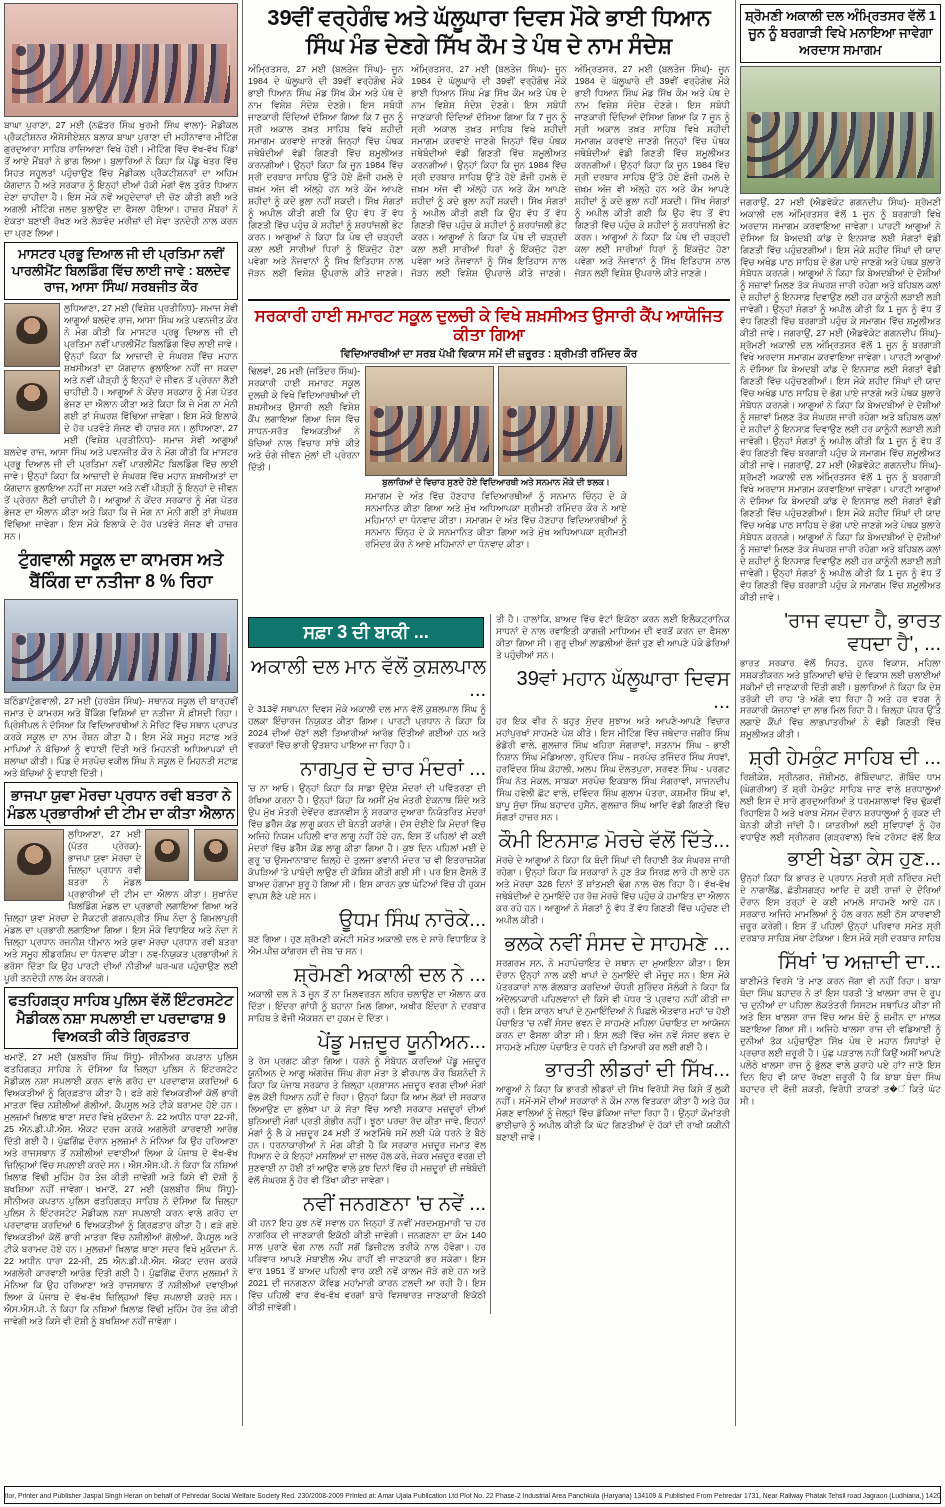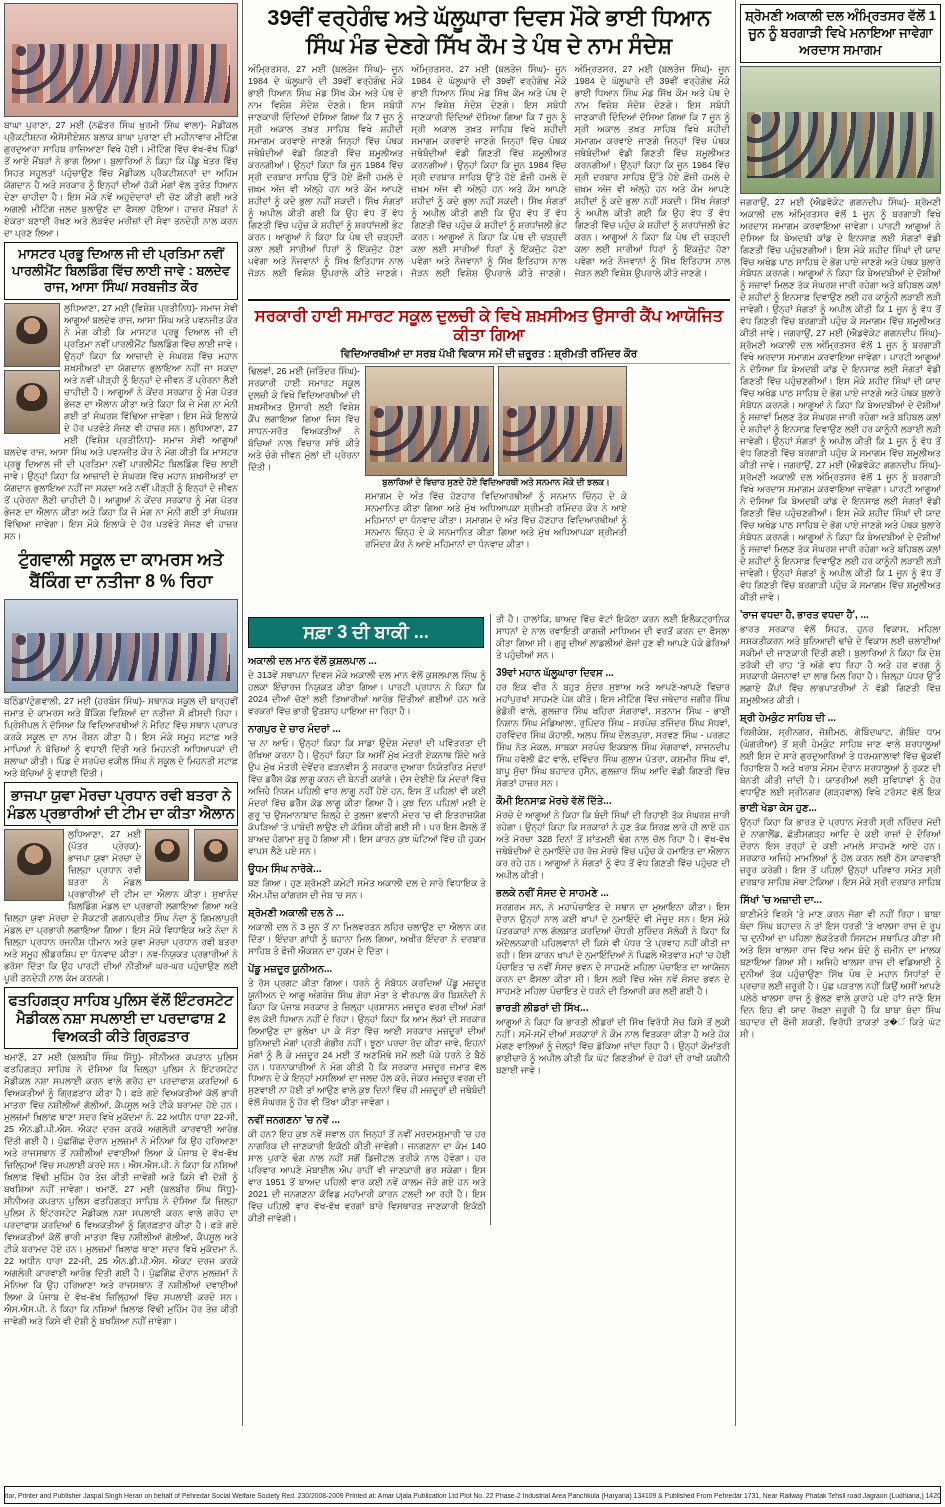--- a/index.html
+++ b/index.html
@@ -25,21 +25,21 @@
   
   .body{font-size:9px;line-height:1.33;text-align:justify;color:#1c1c1c;overflow:hidden;}
   .hbox{border:1px solid #111;padding:3px 2px;text-align:center;font-weight:bold;margin:2px 0 3px;}
   .h15{font-size:14.5px;line-height:1.25;}
   .h13{font-size:13px;line-height:1.3;}
   .h18{font-size:17.5px;line-height:1.3;border:none;}
   .mainhead{font-size:22px;font-weight:bold;text-align:center;line-height:1.28;margin:2px 0 4px;}
   .redhead{color:#b30000;font-size:16.5px;font-weight:bold;text-align:center;padding:5px 0 2px;
            border-top:2px solid #111;margin-top:3px;}
   .byline{font-size:10.5px;font-weight:bold;text-align:center;padding:1px 0 3px;border-bottom:1px solid #999;}
-  .subhead{font-size:10px;font-weight:bold;text-align:left;padding:5px 0 3px;}
+  .subhead{font-size:20px;font-weight:normal;text-align:right;padding:5px 0 3px;}
   .banner{background:#0f766e;color:#fff;border:1px solid #111;font-size:18px;font-weight:bold;
           text-align:center;padding:4px 0;margin:3px 2px 2px 0;}
   .cols3{column-count:3;column-gap:8px;height:232px;}
   
   .ph{position:relative;border:1px solid #555;margin:1px 0 3px;overflow:hidden;}
   .ph::after{content:"";position:absolute;left:3%;right:3%;bottom:12%;height:52%;opacity:.85;
       background:repeating-radial-gradient(circle at 9px 7px,rgba(25,20,45,.85) 0 4.5px,rgba(0,0,0,0) 5.5px 19px),
                  repeating-linear-gradient(90deg,rgba(140,50,40,.45) 0 8px,rgba(235,220,200,.45) 8px 15px,rgba(40,60,110,.45) 15px 23px);}
   .pink{background:linear-gradient(#e8c6bc,#c89a8e);}
   .blue{background:linear-gradient(#cdd6e2,#8fa0b5);}
@@ -93,21 +93,21 @@
       <div class="hbox h15">ਭਾਜਪਾ ਯੁਵਾ ਮੋਰਚਾ ਪ੍ਰਧਾਨ ਰਵੀ ਬਤਰਾ ਨੇ ਮੰਡਲ ਪ੍ਰਭਾਰੀਆਂ ਦੀ ਟੀਮ ਦਾ ਕੀਤਾ ਐਲਾਨ</div>
       <div class="body" style="max-height:158px;">
         <span class="pt fl" style="width:58px;height:70px;"></span>
         <span class="fr">
           <span class="pt" style="display:inline-block;width:42px;height:50px;margin-right:2px;"></span>
           <span class="pt" style="display:inline-block;width:42px;height:50px;"></span>
         </span>
         <span>ਲੁਧਿਆਣਾ, 27 ਮਈ (ਪੱਤਰ ਪ੍ਰੇਰਕ)- ਭਾਜਪਾ ਯੁਵਾ ਮੋਰਚਾ ਦੇ ਜ਼ਿਲ੍ਹਾ ਪ੍ਰਧਾਨ ਰਵੀ ਬਤਰਾ ਨੇ ਮੰਡਲ ਪ੍ਰਭਾਰੀਆਂ ਦੀ ਟੀਮ ਦਾ ਐਲਾਨ ਕੀਤਾ। ਸੁਖਾਨੰਦ ਬਿਲਡਿੰਗ ਮੰਡਲ ਦਾ ਪ੍ਰਭਾਰੀ ਲਗਾਇਆ ਗਿਆ ਅਤੇ ਜ਼ਿਲ੍ਹਾ ਯੁਵਾ ਮੋਰਚਾ ਦੇ ਸੈਕਟਰੀ ਗਗਨਪ੍ਰੀਤ ਸਿੰਘ ਨੰਦਾ ਨੂੰ ਗਿਮਲਾਪੁਰੀ ਮੰਡਲ ਦਾ ਪ੍ਰਭਾਰੀ ਲਗਾਇਆ ਗਿਆ। ਇਸ ਮੌਕੇ ਵਿਧਾਇਕ ਅਤੇ ਨੰਦਾ ਨੇ ਜ਼ਿਲ੍ਹਾ ਪ੍ਰਧਾਨ ਰਜਨੀਸ਼ ਧੀਮਾਨ ਅਤੇ ਯੁਵਾ ਮੋਰਚਾ ਪ੍ਰਧਾਨ ਰਵੀ ਬਤਰਾ ਅਤੇ ਸਮੂਹ ਲੀਡਰਸ਼ਿਪ ਦਾ ਧੰਨਵਾਦ ਕੀਤਾ। ਨਵ-ਨਿਯੁਕਤ ਪ੍ਰਭਾਰੀਆਂ ਨੇ ਭਰੋਸਾ ਦਿੱਤਾ ਕਿ ਉਹ ਪਾਰਟੀ ਦੀਆਂ ਨੀਤੀਆਂ ਘਰ-ਘਰ ਪਹੁੰਚਾਉਣ ਲਈ ਪੂਰੀ ਤਨਦੇਹੀ ਨਾਲ ਕੰਮ ਕਰਨਗੇ।</span>
       </div>
 
-      <div class="hbox h15">ਫਤਹਿਗੜ੍ਹ ਸਾਹਿਬ ਪੁਲਿਸ ਵੱਲੋਂ ਇੰਟਰਸਟੇਟ ਮੈਡੀਕਲ ਨਸ਼ਾ ਸਪਲਾਈ ਦਾ ਪਰਦਾਫਾਸ਼ 2 ਵਿਅਕਤੀ ਕੀਤੇ ਗ੍ਰਿਫ਼ਤਾਰ</div>
+      <div class="hbox h15">ਫਤਹਿਗੜ੍ਹ ਸਾਹਿਬ ਪੁਲਿਸ ਵੱਲੋਂ ਇੰਟਰਸਟੇਟ ਮੈਡੀਕਲ ਨਸ਼ਾ ਸਪਲਾਈ ਦਾ ਪਰਦਾਫਾਸ਼ 9 ਵਿਅਕਤੀ ਕੀਤੇ ਗ੍ਰਿਫ਼ਤਾਰ</div>
       <div class="body" style="max-height:306px;">ਖਮਾਣੋਂ, 27 ਮਈ (ਬਲਬੀਰ ਸਿੰਘ ਸਿੱਧੂ)- ਸੀਨੀਅਰ ਕਪਤਾਨ ਪੁਲਿਸ ਫਤਹਿਗੜ੍ਹ ਸਾਹਿਬ ਨੇ ਦੱਸਿਆ ਕਿ ਜ਼ਿਲ੍ਹਾ ਪੁਲਿਸ ਨੇ ਇੰਟਰਸਟੇਟ ਮੈਡੀਕਲ ਨਸ਼ਾ ਸਪਲਾਈ ਕਰਨ ਵਾਲੇ ਗਰੋਹ ਦਾ ਪਰਦਾਫਾਸ਼ ਕਰਦਿਆਂ 6 ਵਿਅਕਤੀਆਂ ਨੂੰ ਗ੍ਰਿਫ਼ਤਾਰ ਕੀਤਾ ਹੈ। ਫੜੇ ਗਏ ਵਿਅਕਤੀਆਂ ਕੋਲੋਂ ਭਾਰੀ ਮਾਤਰਾ ਵਿੱਚ ਨਸ਼ੀਲੀਆਂ ਗੋਲੀਆਂ, ਕੈਪਸੂਲ ਅਤੇ ਟੀਕੇ ਬਰਾਮਦ ਹੋਏ ਹਨ। ਮੁਲਜ਼ਮਾਂ ਖ਼ਿਲਾਫ਼ ਥਾਣਾ ਸਦਰ ਵਿਖੇ ਮੁਕੱਦਮਾ ਨੰ. 22 ਅਧੀਨ ਧਾਰਾ 22-ਸੀ, 25 ਐਨ.ਡੀ.ਪੀ.ਐਸ. ਐਕਟ ਦਰਜ ਕਰਕੇ ਅਗਲੇਰੀ ਕਾਰਵਾਈ ਆਰੰਭ ਦਿੱਤੀ ਗਈ ਹੈ। ਪੁੱਛਗਿੱਛ ਦੌਰਾਨ ਮੁਲਜ਼ਮਾਂ ਨੇ ਮੰਨਿਆ ਕਿ ਉਹ ਹਰਿਆਣਾ ਅਤੇ ਰਾਜਸਥਾਨ ਤੋਂ ਨਸ਼ੀਲੀਆਂ ਦਵਾਈਆਂ ਲਿਆ ਕੇ ਪੰਜਾਬ ਦੇ ਵੱਖ-ਵੱਖ ਜ਼ਿਲ੍ਹਿਆਂ ਵਿੱਚ ਸਪਲਾਈ ਕਰਦੇ ਸਨ। ਐਸ.ਐਸ.ਪੀ. ਨੇ ਕਿਹਾ ਕਿ ਨਸ਼ਿਆਂ ਖ਼ਿਲਾਫ਼ ਵਿੱਢੀ ਮੁਹਿੰਮ ਹੋਰ ਤੇਜ਼ ਕੀਤੀ ਜਾਵੇਗੀ ਅਤੇ ਕਿਸੇ ਵੀ ਦੋਸ਼ੀ ਨੂੰ ਬਖਸ਼ਿਆ ਨਹੀਂ ਜਾਵੇਗਾ। ਖਮਾਣੋਂ, 27 ਮਈ (ਬਲਬੀਰ ਸਿੰਘ ਸਿੱਧੂ)- ਸੀਨੀਅਰ ਕਪਤਾਨ ਪੁਲਿਸ ਫਤਹਿਗੜ੍ਹ ਸਾਹਿਬ ਨੇ ਦੱਸਿਆ ਕਿ ਜ਼ਿਲ੍ਹਾ ਪੁਲਿਸ ਨੇ ਇੰਟਰਸਟੇਟ ਮੈਡੀਕਲ ਨਸ਼ਾ ਸਪਲਾਈ ਕਰਨ ਵਾਲੇ ਗਰੋਹ ਦਾ ਪਰਦਾਫਾਸ਼ ਕਰਦਿਆਂ 6 ਵਿਅਕਤੀਆਂ ਨੂੰ ਗ੍ਰਿਫ਼ਤਾਰ ਕੀਤਾ ਹੈ। ਫੜੇ ਗਏ ਵਿਅਕਤੀਆਂ ਕੋਲੋਂ ਭਾਰੀ ਮਾਤਰਾ ਵਿੱਚ ਨਸ਼ੀਲੀਆਂ ਗੋਲੀਆਂ, ਕੈਪਸੂਲ ਅਤੇ ਟੀਕੇ ਬਰਾਮਦ ਹੋਏ ਹਨ। ਮੁਲਜ਼ਮਾਂ ਖ਼ਿਲਾਫ਼ ਥਾਣਾ ਸਦਰ ਵਿਖੇ ਮੁਕੱਦਮਾ ਨੰ. 22 ਅਧੀਨ ਧਾਰਾ 22-ਸੀ, 25 ਐਨ.ਡੀ.ਪੀ.ਐਸ. ਐਕਟ ਦਰਜ ਕਰਕੇ ਅਗਲੇਰੀ ਕਾਰਵਾਈ ਆਰੰਭ ਦਿੱਤੀ ਗਈ ਹੈ। ਪੁੱਛਗਿੱਛ ਦੌਰਾਨ ਮੁਲਜ਼ਮਾਂ ਨੇ ਮੰਨਿਆ ਕਿ ਉਹ ਹਰਿਆਣਾ ਅਤੇ ਰਾਜਸਥਾਨ ਤੋਂ ਨਸ਼ੀਲੀਆਂ ਦਵਾਈਆਂ ਲਿਆ ਕੇ ਪੰਜਾਬ ਦੇ ਵੱਖ-ਵੱਖ ਜ਼ਿਲ੍ਹਿਆਂ ਵਿੱਚ ਸਪਲਾਈ ਕਰਦੇ ਸਨ। ਐਸ.ਐਸ.ਪੀ. ਨੇ ਕਿਹਾ ਕਿ ਨਸ਼ਿਆਂ ਖ਼ਿਲਾਫ਼ ਵਿੱਢੀ ਮੁਹਿੰਮ ਹੋਰ ਤੇਜ਼ ਕੀਤੀ ਜਾਵੇਗੀ ਅਤੇ ਕਿਸੇ ਵੀ ਦੋਸ਼ੀ ਨੂੰ ਬਖਸ਼ਿਆ ਨਹੀਂ ਜਾਵੇਗਾ।</div>
     </div>
 
     <div class="cmid">
       <div class="mainhead">39ਵੀਂ ਵਰ੍ਹੇਗੰਢ ਅਤੇ ਘੱਲੂਘਾਰਾ ਦਿਵਸ ਮੌਕੇ ਭਾਈ ਧਿਆਨ ਸਿੰਘ ਮੰਡ ਦੇਣਗੇ ਸਿੱਖ ਕੌਮ ਤੇ ਪੰਥ ਦੇ ਨਾਮ ਸੰਦੇਸ਼</div>
       <div class="body cols3">ਅੰਮ੍ਰਿਤਸਰ, 27 ਮਈ (ਬਲਤੇਜ ਸਿੰਘ)- ਜੂਨ 1984 ਦੇ ਘੱਲੂਘਾਰੇ ਦੀ 39ਵੀਂ ਵਰ੍ਹੇਗੰਢ ਮੌਕੇ ਭਾਈ ਧਿਆਨ ਸਿੰਘ ਮੰਡ ਸਿੱਖ ਕੌਮ ਅਤੇ ਪੰਥ ਦੇ ਨਾਮ ਵਿਸ਼ੇਸ਼ ਸੰਦੇਸ਼ ਦੇਣਗੇ। ਇਸ ਸਬੰਧੀ ਜਾਣਕਾਰੀ ਦਿੰਦਿਆਂ ਦੱਸਿਆ ਗਿਆ ਕਿ 7 ਜੂਨ ਨੂੰ ਸ੍ਰੀ ਅਕਾਲ ਤਖ਼ਤ ਸਾਹਿਬ ਵਿਖੇ ਸ਼ਹੀਦੀ ਸਮਾਗਮ ਕਰਵਾਏ ਜਾਣਗੇ ਜਿਨ੍ਹਾਂ ਵਿੱਚ ਪੰਥਕ ਜਥੇਬੰਦੀਆਂ ਵੱਡੀ ਗਿਣਤੀ ਵਿੱਚ ਸ਼ਮੂਲੀਅਤ ਕਰਨਗੀਆਂ। ਉਨ੍ਹਾਂ ਕਿਹਾ ਕਿ ਜੂਨ 1984 ਵਿੱਚ ਸ੍ਰੀ ਦਰਬਾਰ ਸਾਹਿਬ ਉੱਤੇ ਹੋਏ ਫ਼ੌਜੀ ਹਮਲੇ ਦੇ ਜ਼ਖ਼ਮ ਅੱਜ ਵੀ ਅੱਲ੍ਹੇ ਹਨ ਅਤੇ ਕੌਮ ਆਪਣੇ ਸ਼ਹੀਦਾਂ ਨੂੰ ਕਦੇ ਭੁਲਾ ਨਹੀਂ ਸਕਦੀ। ਸਿੱਖ ਸੰਗਤਾਂ ਨੂੰ ਅਪੀਲ ਕੀਤੀ ਗਈ ਕਿ ਉਹ ਵੱਧ ਤੋਂ ਵੱਧ ਗਿਣਤੀ ਵਿੱਚ ਪਹੁੰਚ ਕੇ ਸ਼ਹੀਦਾਂ ਨੂੰ ਸ਼ਰਧਾਂਜਲੀ ਭੇਟ ਕਰਨ। ਆਗੂਆਂ ਨੇ ਕਿਹਾ ਕਿ ਪੰਥ ਦੀ ਚੜ੍ਹਦੀ ਕਲਾ ਲਈ ਸਾਰੀਆਂ ਧਿਰਾਂ ਨੂੰ ਇੱਕਜੁੱਟ ਹੋਣਾ ਪਵੇਗਾ ਅਤੇ ਨੌਜਵਾਨਾਂ ਨੂੰ ਸਿੱਖ ਇਤਿਹਾਸ ਨਾਲ ਜੋੜਨ ਲਈ ਵਿਸ਼ੇਸ਼ ਉਪਰਾਲੇ ਕੀਤੇ ਜਾਣਗੇ। ਅੰਮ੍ਰਿਤਸਰ, 27 ਮਈ (ਬਲਤੇਜ ਸਿੰਘ)- ਜੂਨ 1984 ਦੇ ਘੱਲੂਘਾਰੇ ਦੀ 39ਵੀਂ ਵਰ੍ਹੇਗੰਢ ਮੌਕੇ ਭਾਈ ਧਿਆਨ ਸਿੰਘ ਮੰਡ ਸਿੱਖ ਕੌਮ ਅਤੇ ਪੰਥ ਦੇ ਨਾਮ ਵਿਸ਼ੇਸ਼ ਸੰਦੇਸ਼ ਦੇਣਗੇ। ਇਸ ਸਬੰਧੀ ਜਾਣਕਾਰੀ ਦਿੰਦਿਆਂ ਦੱਸਿਆ ਗਿਆ ਕਿ 7 ਜੂਨ ਨੂੰ ਸ੍ਰੀ ਅਕਾਲ ਤਖ਼ਤ ਸਾਹਿਬ ਵਿਖੇ ਸ਼ਹੀਦੀ ਸਮਾਗਮ ਕਰਵਾਏ ਜਾਣਗੇ ਜਿਨ੍ਹਾਂ ਵਿੱਚ ਪੰਥਕ ਜਥੇਬੰਦੀਆਂ ਵੱਡੀ ਗਿਣਤੀ ਵਿੱਚ ਸ਼ਮੂਲੀਅਤ ਕਰਨਗੀਆਂ। ਉਨ੍ਹਾਂ ਕਿਹਾ ਕਿ ਜੂਨ 1984 ਵਿੱਚ ਸ੍ਰੀ ਦਰਬਾਰ ਸਾਹਿਬ ਉੱਤੇ ਹੋਏ ਫ਼ੌਜੀ ਹਮਲੇ ਦੇ ਜ਼ਖ਼ਮ ਅੱਜ ਵੀ ਅੱਲ੍ਹੇ ਹਨ ਅਤੇ ਕੌਮ ਆਪਣੇ ਸ਼ਹੀਦਾਂ ਨੂੰ ਕਦੇ ਭੁਲਾ ਨਹੀਂ ਸਕਦੀ। ਸਿੱਖ ਸੰਗਤਾਂ ਨੂੰ ਅਪੀਲ ਕੀਤੀ ਗਈ ਕਿ ਉਹ ਵੱਧ ਤੋਂ ਵੱਧ ਗਿਣਤੀ ਵਿੱਚ ਪਹੁੰਚ ਕੇ ਸ਼ਹੀਦਾਂ ਨੂੰ ਸ਼ਰਧਾਂਜਲੀ ਭੇਟ ਕਰਨ। ਆਗੂਆਂ ਨੇ ਕਿਹਾ ਕਿ ਪੰਥ ਦੀ ਚੜ੍ਹਦੀ ਕਲਾ ਲਈ ਸਾਰੀਆਂ ਧਿਰਾਂ ਨੂੰ ਇੱਕਜੁੱਟ ਹੋਣਾ ਪਵੇਗਾ ਅਤੇ ਨੌਜਵਾਨਾਂ ਨੂੰ ਸਿੱਖ ਇਤਿਹਾਸ ਨਾਲ ਜੋੜਨ ਲਈ ਵਿਸ਼ੇਸ਼ ਉਪਰਾਲੇ ਕੀਤੇ ਜਾਣਗੇ। ਅੰਮ੍ਰਿਤਸਰ, 27 ਮਈ (ਬਲਤੇਜ ਸਿੰਘ)- ਜੂਨ 1984 ਦੇ ਘੱਲੂਘਾਰੇ ਦੀ 39ਵੀਂ ਵਰ੍ਹੇਗੰਢ ਮੌਕੇ ਭਾਈ ਧਿਆਨ ਸਿੰਘ ਮੰਡ ਸਿੱਖ ਕੌਮ ਅਤੇ ਪੰਥ ਦੇ ਨਾਮ ਵਿਸ਼ੇਸ਼ ਸੰਦੇਸ਼ ਦੇਣਗੇ। ਇਸ ਸਬੰਧੀ ਜਾਣਕਾਰੀ ਦਿੰਦਿਆਂ ਦੱਸਿਆ ਗਿਆ ਕਿ 7 ਜੂਨ ਨੂੰ ਸ੍ਰੀ ਅਕਾਲ ਤਖ਼ਤ ਸਾਹਿਬ ਵਿਖੇ ਸ਼ਹੀਦੀ ਸਮਾਗਮ ਕਰਵਾਏ ਜਾਣਗੇ ਜਿਨ੍ਹਾਂ ਵਿੱਚ ਪੰਥਕ ਜਥੇਬੰਦੀਆਂ ਵੱਡੀ ਗਿਣਤੀ ਵਿੱਚ ਸ਼ਮੂਲੀਅਤ ਕਰਨਗੀਆਂ। ਉਨ੍ਹਾਂ ਕਿਹਾ ਕਿ ਜੂਨ 1984 ਵਿੱਚ ਸ੍ਰੀ ਦਰਬਾਰ ਸਾਹਿਬ ਉੱਤੇ ਹੋਏ ਫ਼ੌਜੀ ਹਮਲੇ ਦੇ ਜ਼ਖ਼ਮ ਅੱਜ ਵੀ ਅੱਲ੍ਹੇ ਹਨ ਅਤੇ ਕੌਮ ਆਪਣੇ ਸ਼ਹੀਦਾਂ ਨੂੰ ਕਦੇ ਭੁਲਾ ਨਹੀਂ ਸਕਦੀ। ਸਿੱਖ ਸੰਗਤਾਂ ਨੂੰ ਅਪੀਲ ਕੀਤੀ ਗਈ ਕਿ ਉਹ ਵੱਧ ਤੋਂ ਵੱਧ ਗਿਣਤੀ ਵਿੱਚ ਪਹੁੰਚ ਕੇ ਸ਼ਹੀਦਾਂ ਨੂੰ ਸ਼ਰਧਾਂਜਲੀ ਭੇਟ ਕਰਨ। ਆਗੂਆਂ ਨੇ ਕਿਹਾ ਕਿ ਪੰਥ ਦੀ ਚੜ੍ਹਦੀ ਕਲਾ ਲਈ ਸਾਰੀਆਂ ਧਿਰਾਂ ਨੂੰ ਇੱਕਜੁੱਟ ਹੋਣਾ ਪਵੇਗਾ ਅਤੇ ਨੌਜਵਾਨਾਂ ਨੂੰ ਸਿੱਖ ਇਤਿਹਾਸ ਨਾਲ ਜੋੜਨ ਲਈ ਵਿਸ਼ੇਸ਼ ਉਪਰਾਲੇ ਕੀਤੇ ਜਾਣਗੇ।</div>
 
       <div class="redhead">ਸਰਕਾਰੀ ਹਾਈ ਸਮਾਰਟ ਸਕੂਲ ਦੁਲਚੀ ਕੇ ਵਿਖੇ ਸ਼ਖ਼ਸੀਅਤ ਉਸਾਰੀ ਕੈਂਪ ਆਯੋਜਿਤ ਕੀਤਾ ਗਿਆ</div>
       <div class="byline">ਵਿਦਿਆਰਥੀਆਂ ਦਾ ਸਰਬ ਪੱਖੀ ਵਿਕਾਸ ਸਮੇਂ ਦੀ ਜ਼ਰੂਰਤ : ਸ਼੍ਰੀਮਤੀ ਰਮਿੰਦਰ ਕੌਰ</div>
 

